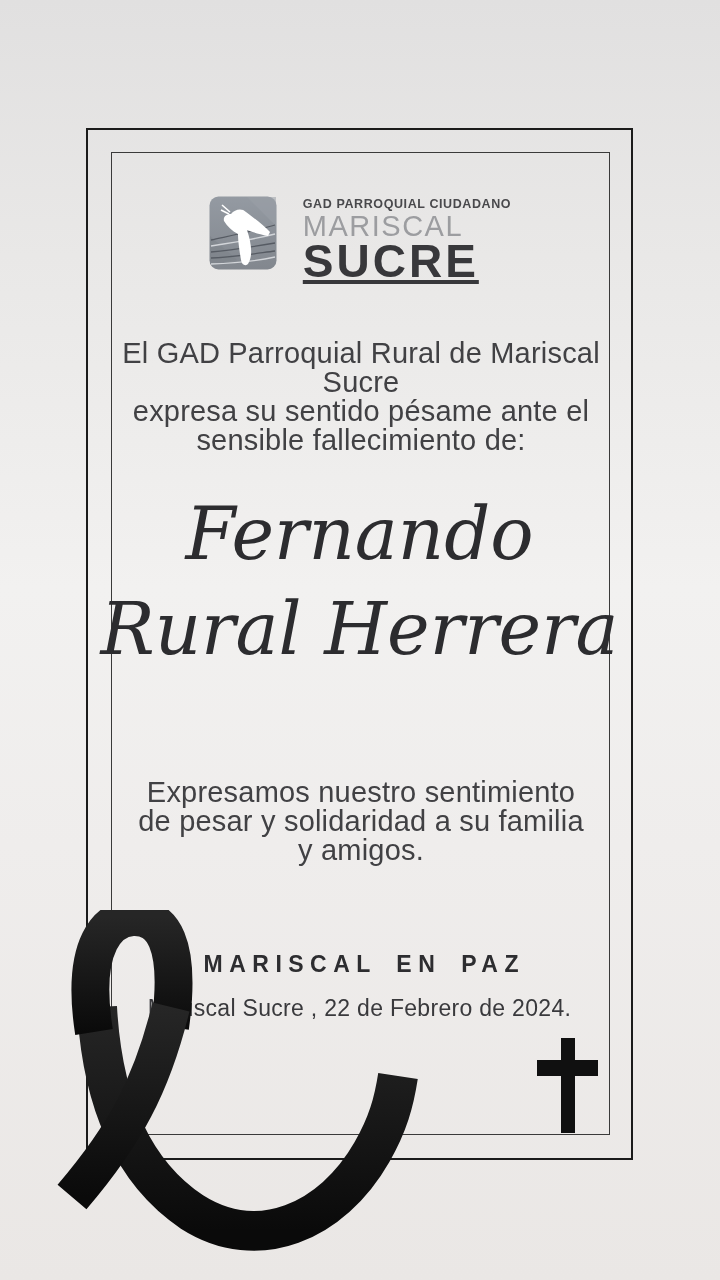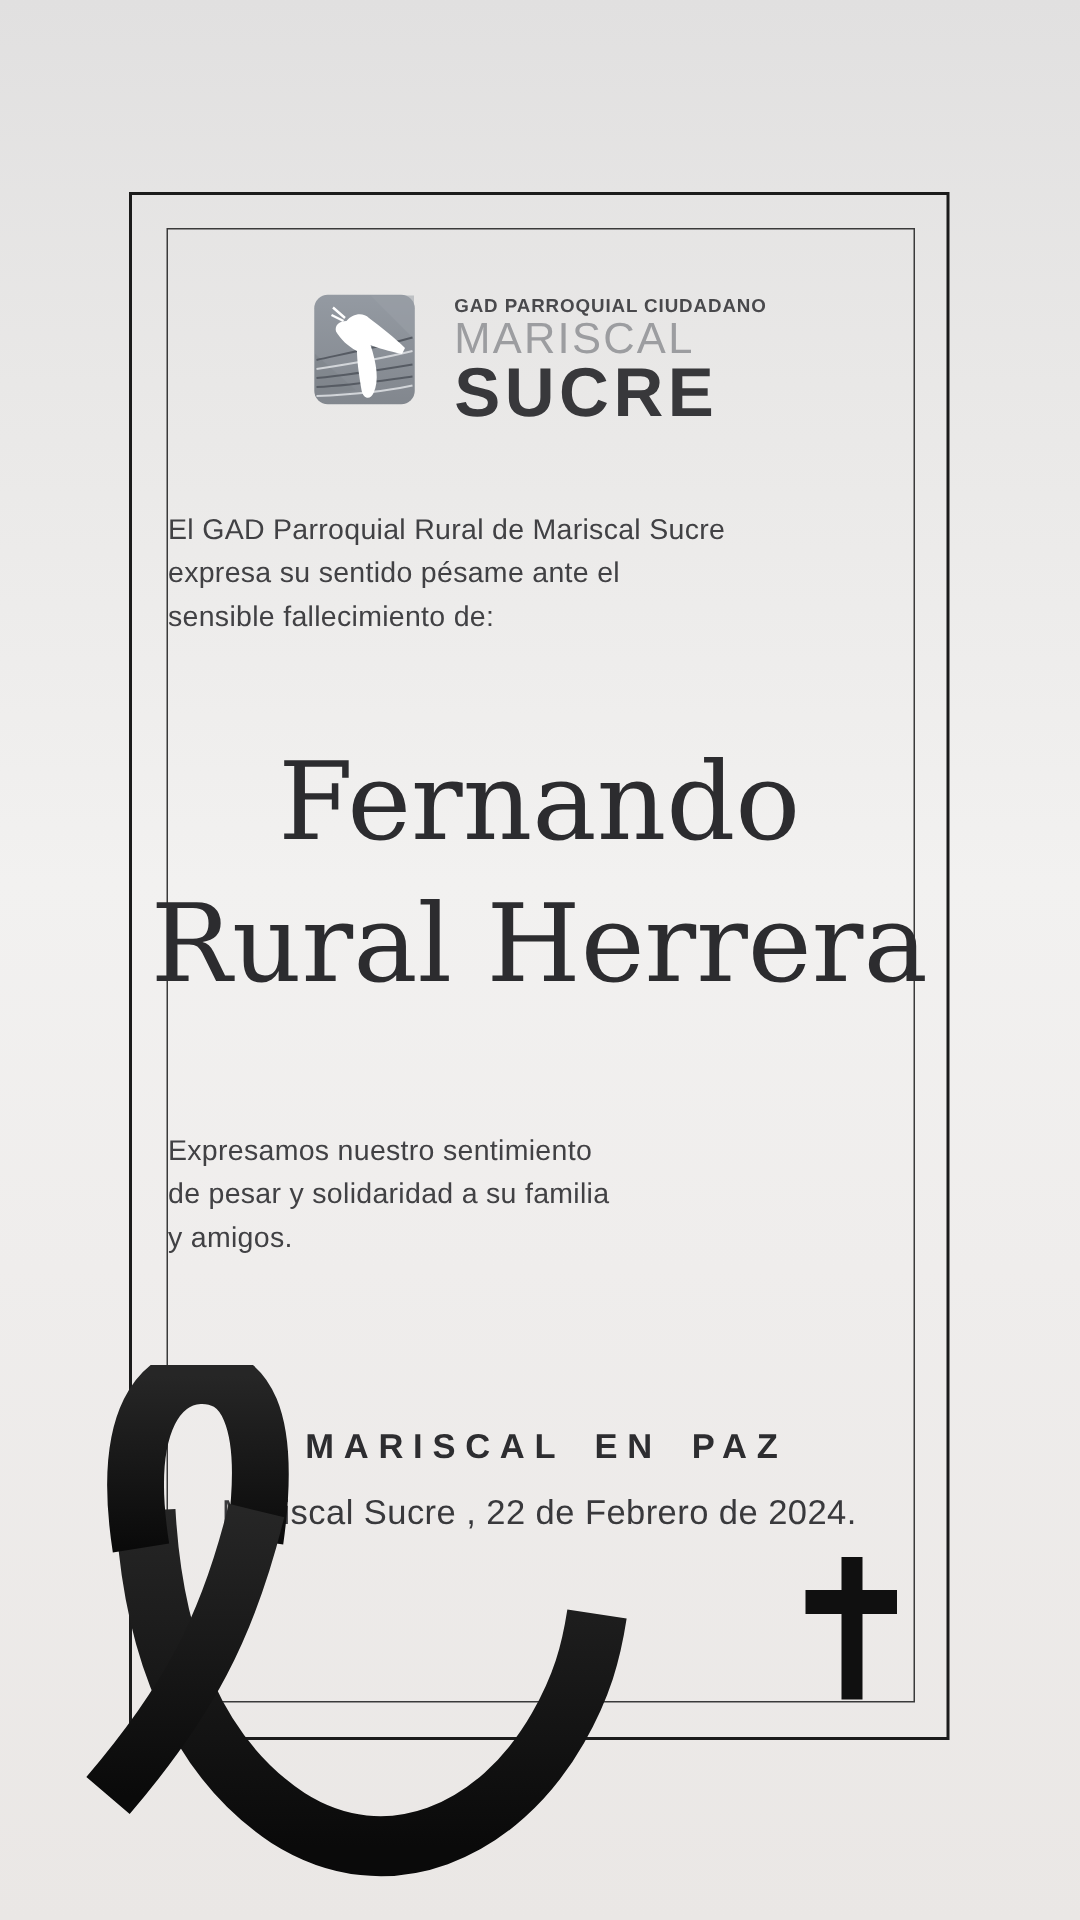--- a/index.html
+++ b/index.html
@@ -30,31 +30,31 @@
   .logo-org {
     font-size: 12.5px; font-weight: bold; letter-spacing: 0.6px;
     color: #49494c; white-space: nowrap;
   }
   .logo-mariscal {
     font-size: 29px; font-weight: normal; letter-spacing: 1.5px;
     color: #9c9da0; line-height: 1.02; margin-top: 1px; white-space: nowrap;
   }
   .logo-sucre {
     font-size: 46px; font-weight: bold; letter-spacing: 3px;
-    color: #38383b; line-height: 0.84; white-space: nowrap;
+    color: #38383b; line-height: 0.84; white-space: nowrap; text-decoration: underline;
   }
   .intro, .condolence {
-    position: absolute; left: 112px; width: 498px; text-align: left;
-    font-size: 19px; line-height: 29px; color: #414144; letter-spacing: 0.2px;
+    position: absolute; left: 112px; width: 498px; text-align: center;
+    font-size: 29px; line-height: 29px; color: #414144; letter-spacing: 0.2px;
   }
   .intro { top: 339px; }
-  .condolence { top: 753px; }
+  .condolence { top: 778px; }
   .name {
     position: absolute; left: 86px; width: 547px; top: 487px; text-align: center;
-    font-family: "DejaVu Serif", serif; 
+    font-family: "DejaVu Serif", serif; font-style: italic;
     font-size: 72px; line-height: 95px; color: #2c2c2f;
   }
   .farewell {
     position: absolute; left: 112px; width: 498px; top: 951px; text-align: center;
     font-size: 23px; font-weight: bold; letter-spacing: 6.5px; padding-left: 6.5px;
     word-spacing: 7px; color: #2d2d30; box-sizing: border-box;
   }
   .dateline {
     position: absolute; left: 86px; width: 547px; top: 995px; text-align: center;
     font-size: 23px; color: #39393c; letter-spacing: 0.3px;

